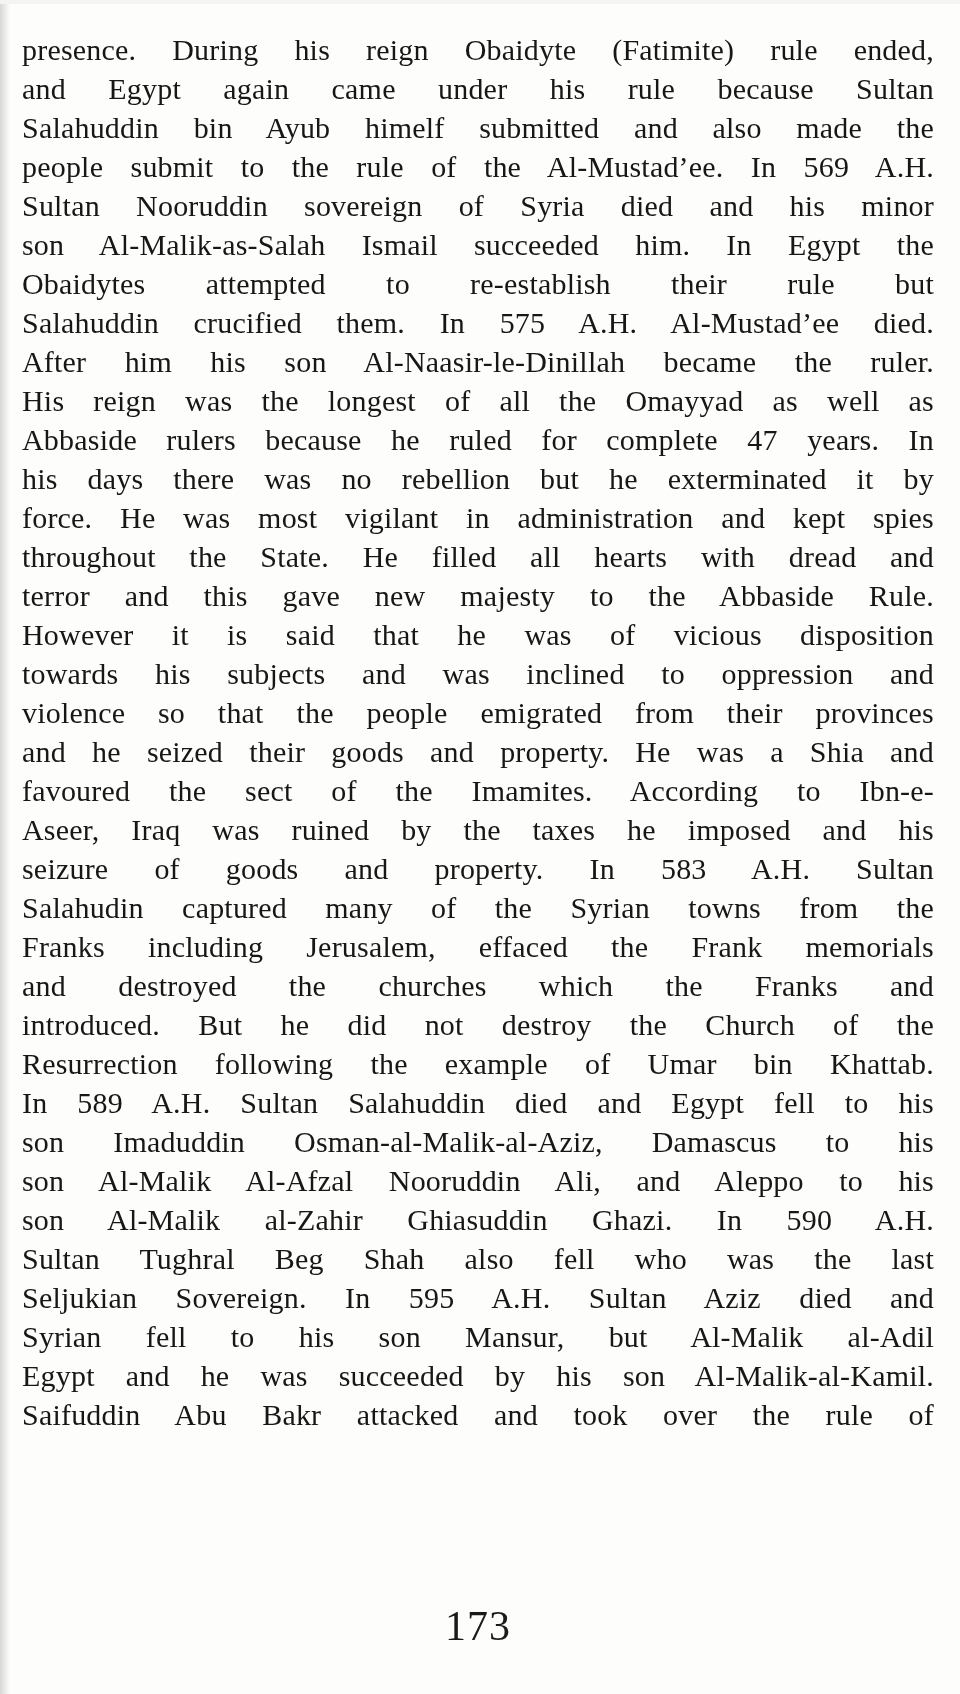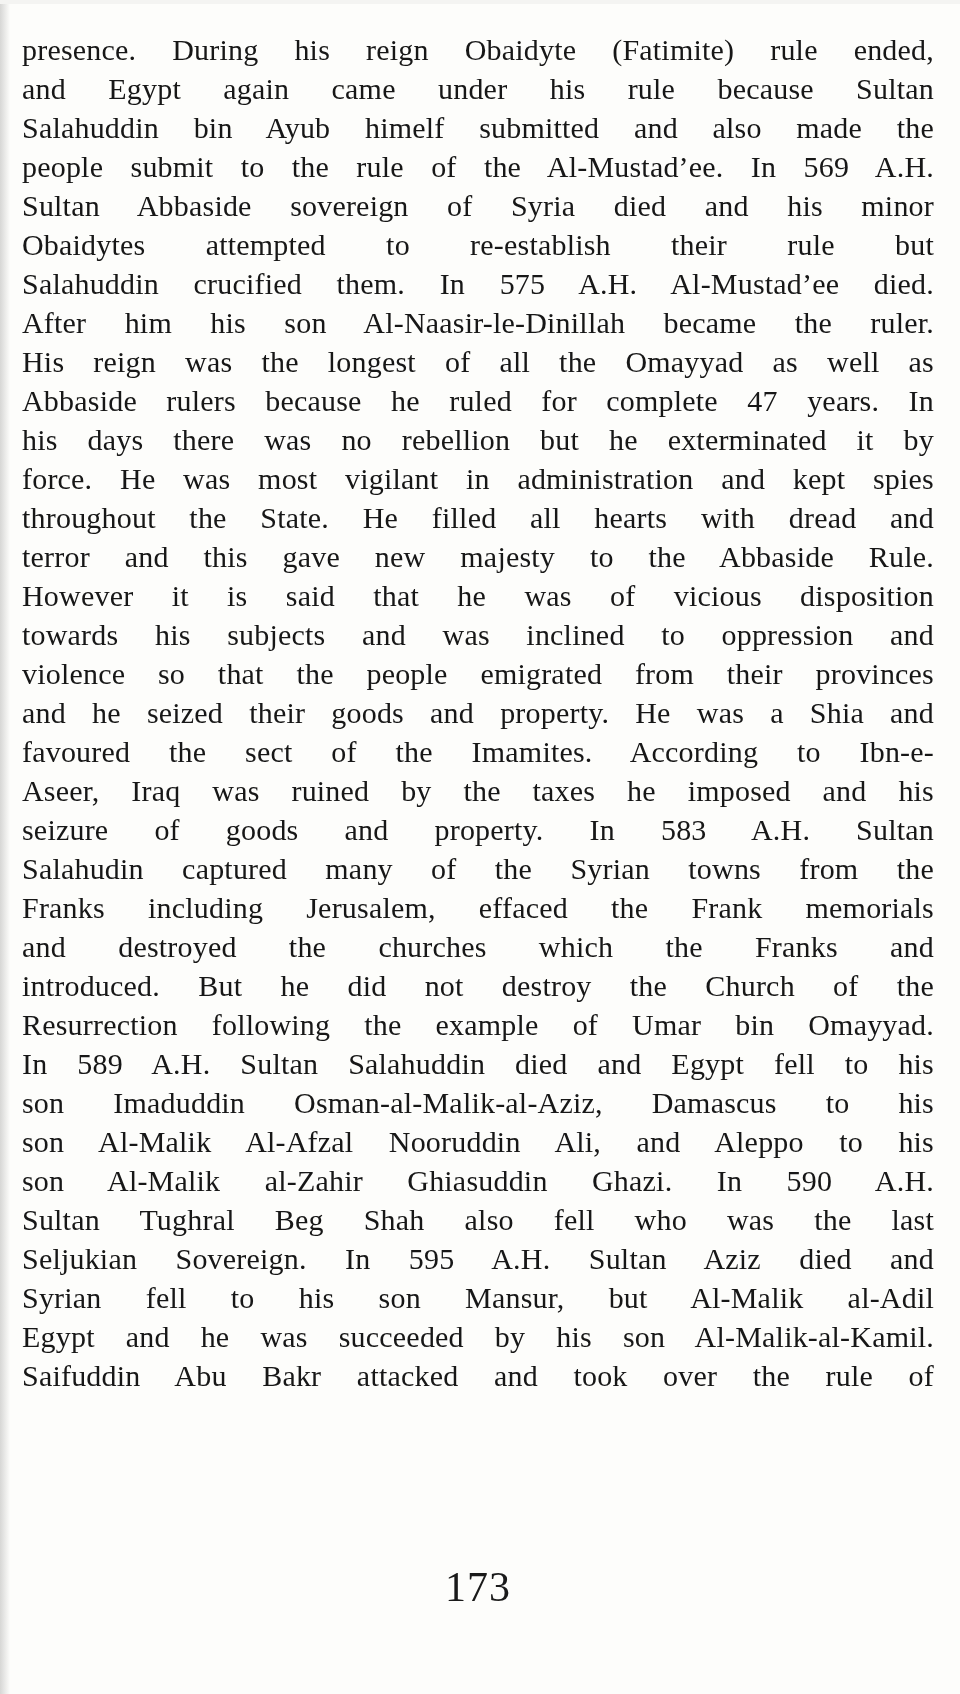--- a/index.html
+++ b/index.html
@@ -52,42 +52,43 @@
 <body>
 
 <div class="page">
   <div class="scan-edge"></div>
 
   <div class="body-text">
       <div class="text-line">presence. During his reign Obaidyte (Fatimite) rule ended,</div>
       <div class="text-line">and Egypt again came under his rule because Sultan</div>
       <div class="text-line">Salahuddin bin Ayub himelf submitted and also made the</div>
       <div class="text-line">people submit to the rule of the Al-Mustad’ee. In 569 A.H.</div>
-      <div class="text-line">Sultan Abbaside sovereign of Syria died and his minor</div>
+      <div class="text-line">Sultan Nooruddin sovereign of Syria died and his minor</div>
+      <div class="text-line">son Al-Malik-as-Salah Ismail succeeded him. In Egypt the</div>
       <div class="text-line">Obaidytes attempted to re-establish their rule but</div>
       <div class="text-line">Salahuddin crucified them. In 575 A.H. Al-Mustad’ee died.</div>
       <div class="text-line">After him his son Al-Naasir-le-Dinillah became the ruler.</div>
       <div class="text-line">His reign was the longest of all the Omayyad as well as</div>
       <div class="text-line">Abbaside rulers because he ruled for complete 47 years. In</div>
       <div class="text-line">his days there was no rebellion but he exterminated it by</div>
       <div class="text-line">force. He was most vigilant in administration and kept spies</div>
       <div class="text-line">throughout the State. He filled all hearts with dread and</div>
       <div class="text-line">terror and this gave new majesty to the Abbaside Rule.</div>
       <div class="text-line">However it is said that he was of vicious disposition</div>
       <div class="text-line">towards his subjects and was inclined to oppression and</div>
       <div class="text-line">violence so that the people emigrated from their provinces</div>
       <div class="text-line">and he seized their goods and property. He was a Shia and</div>
       <div class="text-line">favoured the sect of the Imamites. According to Ibn-e-</div>
       <div class="text-line">Aseer, Iraq was ruined by the taxes he imposed and his</div>
       <div class="text-line">seizure of goods and property. In 583 A.H. Sultan</div>
       <div class="text-line">Salahudin captured many of the Syrian towns from the</div>
       <div class="text-line">Franks including Jerusalem, effaced the Frank memorials</div>
       <div class="text-line">and destroyed the churches which the Franks and</div>
       <div class="text-line">introduced. But he did not destroy the Church of the</div>
-      <div class="text-line">Resurrection following the example of Umar bin Omayyad.</div>
+      <div class="text-line">Resurrection following the example of Umar bin Khattab.</div>
       <div class="text-line">In 589 A.H. Sultan Salahuddin died and Egypt fell to his</div>
       <div class="text-line">son Imaduddin Osman-al-Malik-al-Aziz, Damascus to his</div>
       <div class="text-line">son Al-Malik Al-Afzal Nooruddin Ali, and Aleppo to his</div>
       <div class="text-line">son Al-Malik al-Zahir Ghiasuddin Ghazi. In 590 A.H.</div>
       <div class="text-line">Sultan Tughral Beg Shah also fell who was the last</div>
       <div class="text-line">Seljukian Sovereign. In 595 A.H. Sultan Aziz died and</div>
       <div class="text-line">Syrian fell to his son Mansur, but Al-Malik al-Adil</div>
       <div class="text-line">Egypt and he was succeeded by his son Al-Malik-al-Kamil.</div>
       <div class="text-line">Saifuddin Abu Bakr attacked and took over the rule of</div>
     </div>

